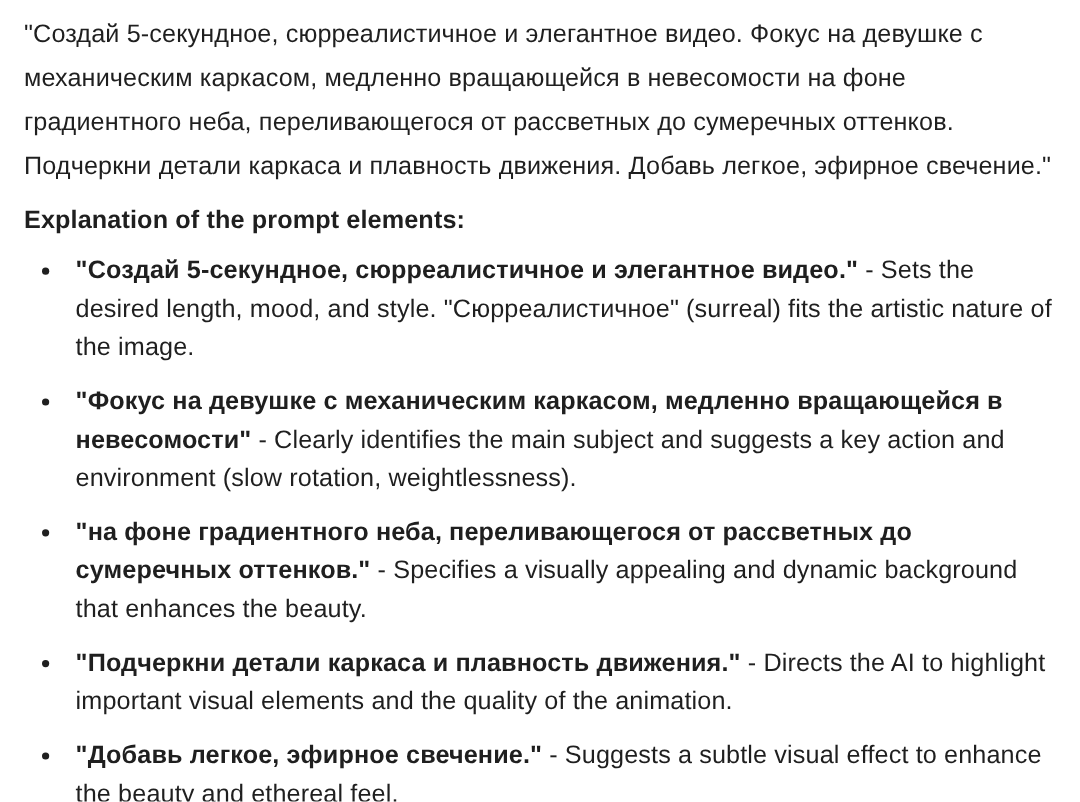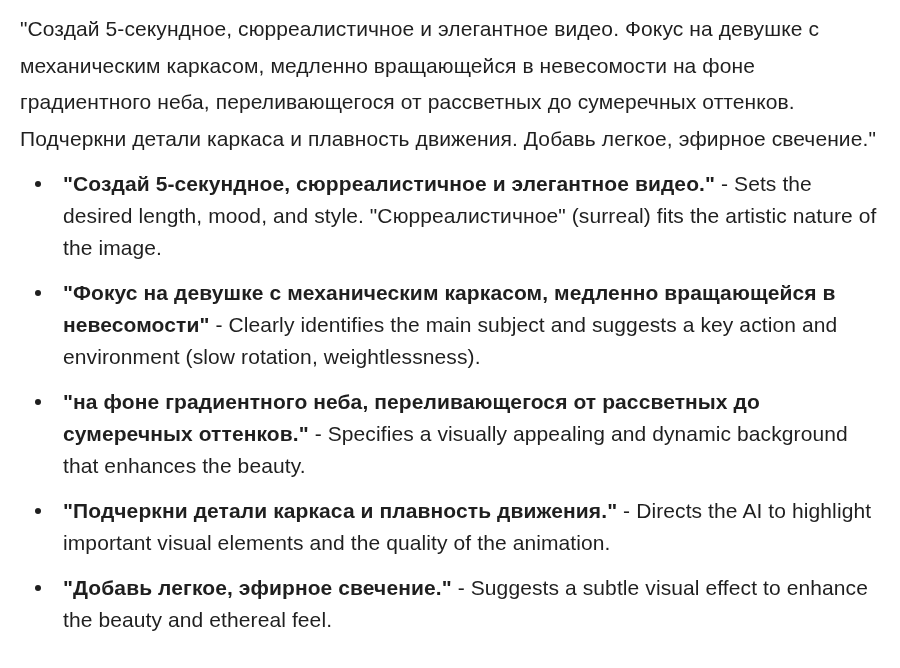--- a/index.html
+++ b/index.html
@@ -59,20 +59,21 @@
     font-weight: 700;
   }
 </style>
 </head>
 <body>
 
 <div class="content">
 
   <p class="para">"Создай 5-секундное, сюрреалистичное и элегантное видео. Фокус на девушке с механическим каркасом, медленно вращающейся в невесомости на фоне градиентного неба, переливающегося от рассветных до сумеречных оттенков. Подчеркни детали каркаса и плавность движения. Добавь легкое, эфирное свечение."</p>
 
+  <p class="heading">Explanation of the prompt elements:</p>
 
   <ul class="explanations">
 
     <li>
       <span class="bullet-dot"></span><span class="b">"Создай 5-секундное, сюрреалистичное и элегантное видео."</span><span> - Sets the desired length, mood, and style. "Сюрреалистичное" (surreal) fits the artistic nature of the image.</span>
     </li>
 
     <li>
       <span class="bullet-dot"></span><span class="b">"Фокус на девушке с механическим каркасом, медленно вращающейся в невесомости"</span><span> - Clearly identifies the main subject and suggests a key action and environment (slow rotation, weightlessness).</span>
     </li>

